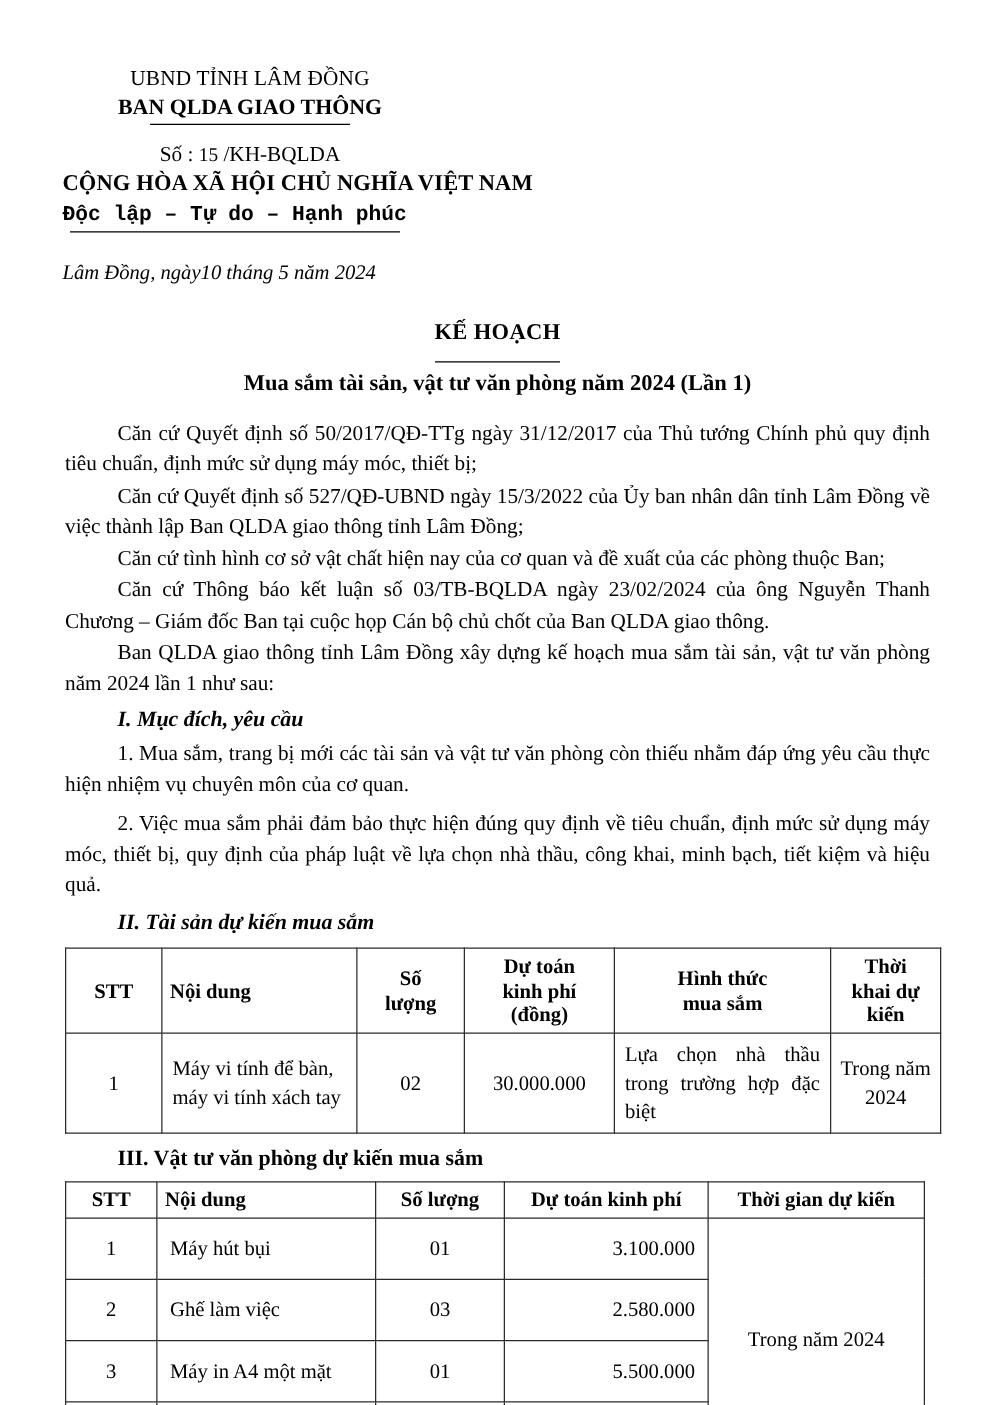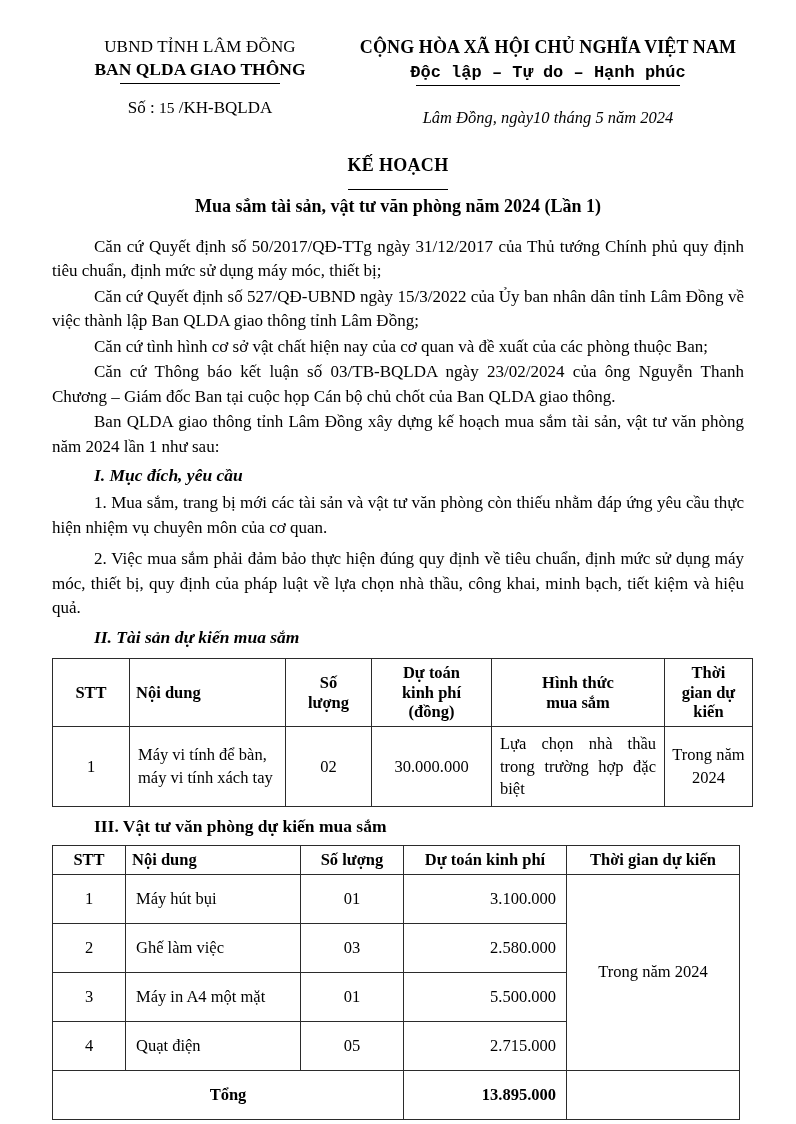--- a/index.html
+++ b/index.html
@@ -16,30 +16,30 @@
     font-family: "Liberation Serif", "DejaVu Serif", serif;
     font-size: 17.5px;
     overflow: hidden;
     box-sizing: border-box;
   }
 
   
   .doc-header {
     display: flex;
     align-items: flex-start;
-    padding: 36px 50px 0 50px;
+    padding: 52px 50px 0 50px;
+    flex-direction: column;
   }
   .hdr-left {
     width: 300px;
     text-align: center;
     line-height: 1.32;
   }
   .hdr-right {
     flex: 1;
-    text-align: center;
     line-height: 1.32;
   }
   .hdr-org1 {
     font-size: 17px;
     letter-spacing: .2px;
   }
   .hdr-org2 {
     font-weight: bold;
     font-size: 17.5px;
     display: inline-block;
@@ -238,21 +238,21 @@
             <span>Dự toán</span><br>
             <span>kinh phí</span><br>
             <span>(đồng)</span>
           </th>
           <th class="c-hinhthuc" style="text-align:center;text-align-last:center;">
             <span>Hình thức</span><br>
             <span>mua sắm</span>
           </th>
           <th class="c-thoigian">
             <span>Thời</span><br>
-            <span>gian dự</span><br>
+            <span>khai dự</span><br>
             <span>kiến</span>
           </th>
         </tr>
       </thead>
       <tbody>
         <tr>
           <td class="c-stt">1</td>
           <td class="c-noidung">Máy vi tính để bàn, máy vi tính xách tay</td>
           <td class="c-sl">02</td>
           <td class="c-dutoan">30.000.000</td>

